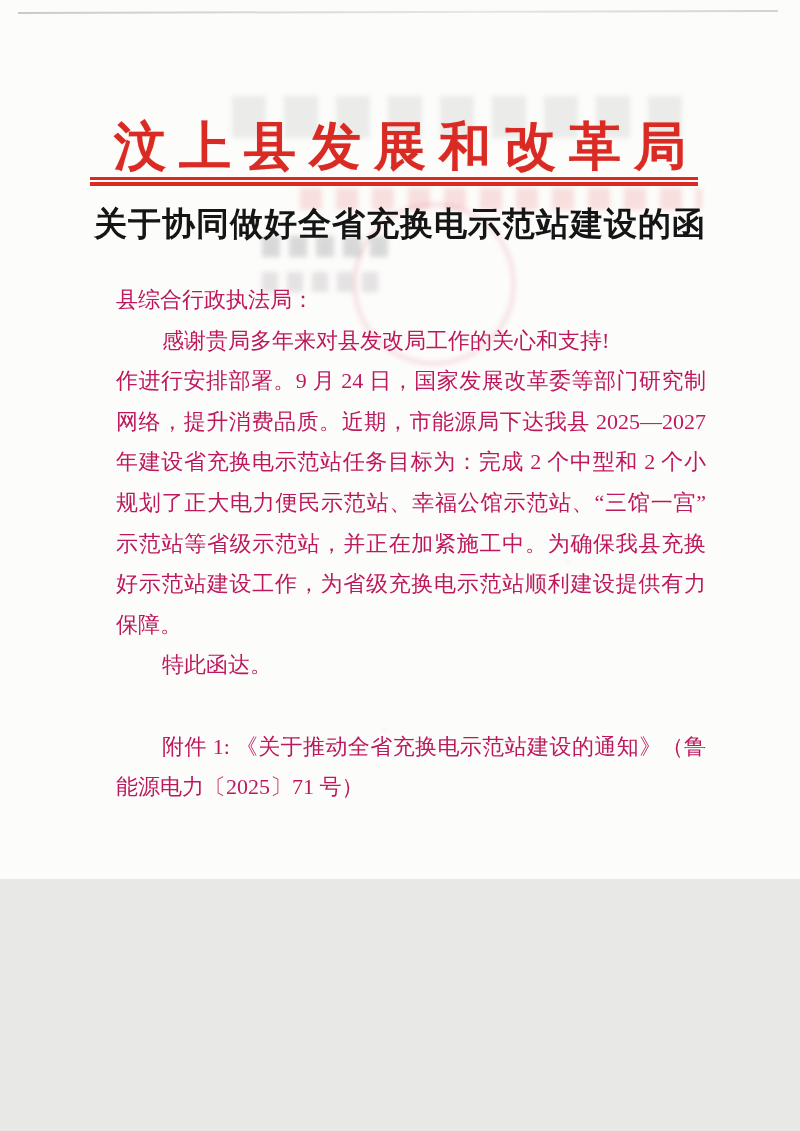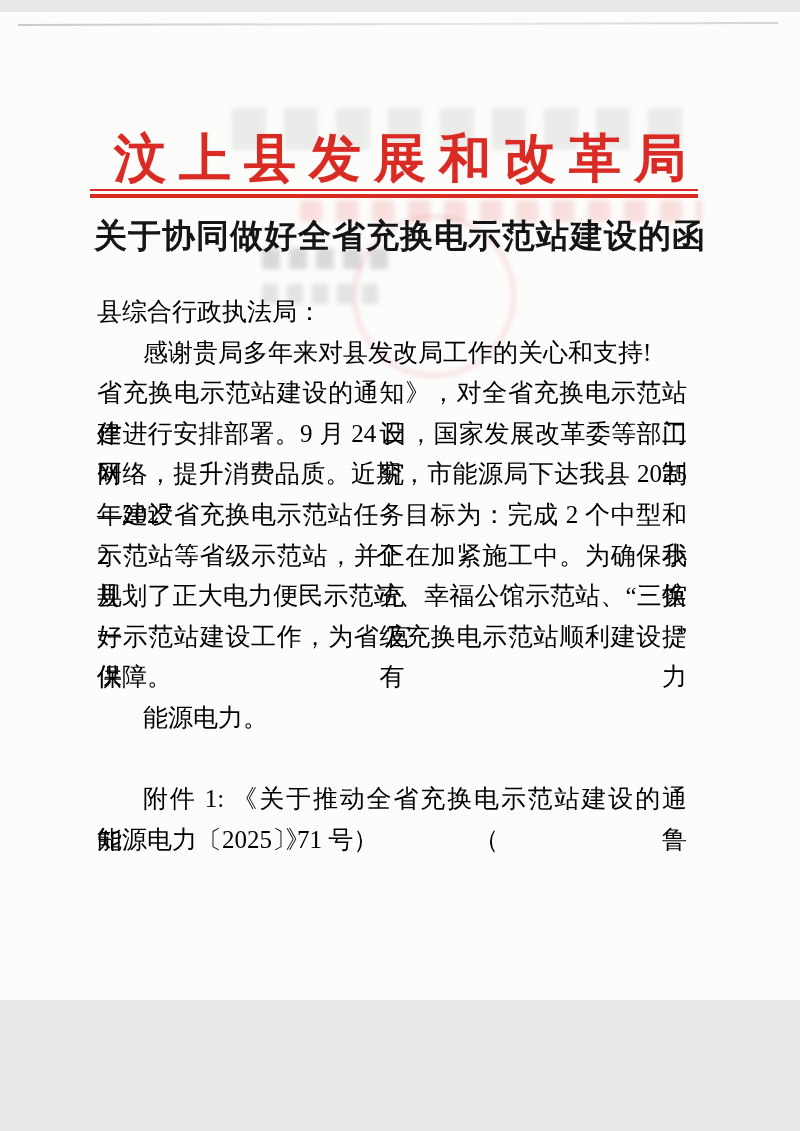--- a/index.html
+++ b/index.html
@@ -8,22 +8,22 @@
     --paper:#fcfcfa;
   }
   html,body{margin:0;padding:0;}
   body{
     background:#e8e8e6;
     font-family:"Liberation Serif","DejaVu Serif",serif;
   }
   #page{
     position:relative;
     width:800px;
-    height:988px;
-    margin:12px auto;
+    height:879px;
+    margin:0 auto;
     background:var(--paper);
     overflow:hidden;
     color:var(--ink);
   }
   
   .scan-top-edge{
     position:absolute;left:18px;top:11px;width:760px;height:2px;
     background:linear-gradient(90deg,rgba(160,160,158,.55),rgba(190,190,188,.35) 60%,rgba(170,170,168,.5));
     transform:rotate(-0.15deg);
   }
@@ -90,24 +90,24 @@
     text-align:center;
     font-size:33px;line-height:42px;
     font-weight:bold;
     color:#151515;
     letter-spacing:1px;
     white-space:nowrap;
   }
 
   
   .letter-body{
-    position:absolute;left:97px;top:280px;width:590px;
-    font-size:25px;
+    position:absolute;left:116px;top:280px;width:590px;
+    font-size:22px;
     line-height:40.6px;
-    color:#000000;
+    color:#be185d;
   }
   .letter-body .line{
     height:40.6px;
     white-space:nowrap;
     text-align:left;
   }
   .letter-body .line.just{
     white-space:normal;
     text-align:justify;
     text-align-last:justify;
@@ -142,29 +142,28 @@
 
   <div class="agency-name">汶上县发展和改革局</div>
 
   <div class="red-rule-top"></div>
 
   <div class="doc-title">关于协同做好全省充换电示范站建设的函</div>
 
   <div class="letter-body">
       <div class="line">县综合行政执法局：</div>
       <div class="line ind">感谢贵局多年来对县发改局工作的关心和支持!</div>
-      <div class="line just">省充换电示范站建设的通知》，对全省充换电示范站建设工</div>
       <div class="line just">作进行安排部署。9 月 24 日，国家发展改革委等部门研究制</div>
       <div class="line just">网络，提升消费品质。近期，市能源局下达我县 2025—2027</div>
       <div class="line just">年建设省充换电示范站任务目标为：完成 2 个中型和 2 个小</div>
+      <div class="line just">规划了正大电力便民示范站、幸福公馆示范站、“三馆一宫”</div>
       <div class="line just">示范站等省级示范站，并正在加紧施工中。为确保我县充换</div>
-      <div class="line just">规划了正大电力便民示范站、幸福公馆示范站、“三馆一宫”</div>
       <div class="line just">好示范站建设工作，为省级充换电示范站顺利建设提供有力</div>
       <div class="line">保障。</div>
-      <div class="line ind">能源电力。</div>
+      <div class="line ind">特此函达。</div>
       <div class="line">&nbsp;</div>
       <div class="line just ind">附件 1: 《关于推动全省充换电示范站建设的通知》（鲁</div>
       <div class="line">能源电力〔2025〕71 号）</div>
     </div>
 
   <div class="red-rule-bottom"></div>
 
 </div>
 
 </body></html>

